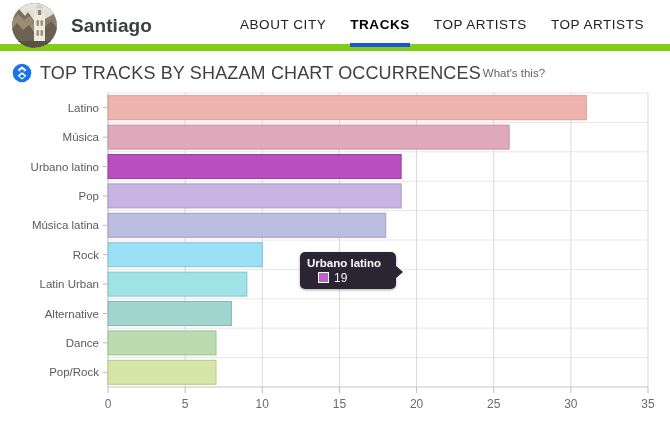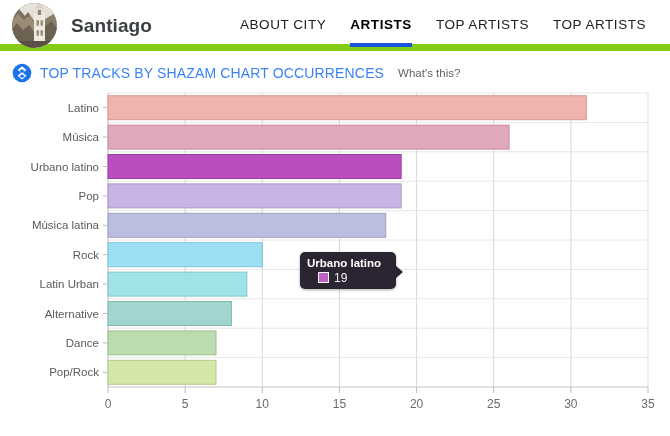--- a/index.html
+++ b/index.html
@@ -91,29 +91,29 @@
     height: 34px;
     box-sizing: border-box;
   }
   .shazam-icon {
     width: 20px;
     height: 20px;
     flex: 0 0 auto;
     margin-right: 8px;
   }
   .chart-title {
-    font-size: 14px;
-    color: #3b82f6;
+    font-size: 18px;
+    color: #404040;
     letter-spacing: 0.15px;
     white-space: nowrap;
   }
   .whats-this {
     font-size: 11.5px;
     color: #5f6368;
-    margin-left: 14px;
+    margin-left: 2px;
     white-space: nowrap;
     cursor: pointer;
     padding-bottom: 1px;
   }
 
   
   .chart-wrap {
     position: relative;
     width: 605px;
     height: 345px;
@@ -220,21 +220,21 @@
       </svg>
     </div>
     <div class="brand-name">Santiago</div>
   </div>
 
   <div class="tabs">
     <div class="tab">
       <span>ABOUT CITY</span>
     </div>
     <div class="tab active">
-      <span>ARTISTS</span>
+      <span>TRACKS</span>
       <span class="tab-underline"></span>
     </div>
     <div class="tab">
       <span>TOP ARTISTS</span>
     </div>
     <div class="tab">
       <span>TOP ARTISTS</span>
     </div>
   </div>
 </div>

